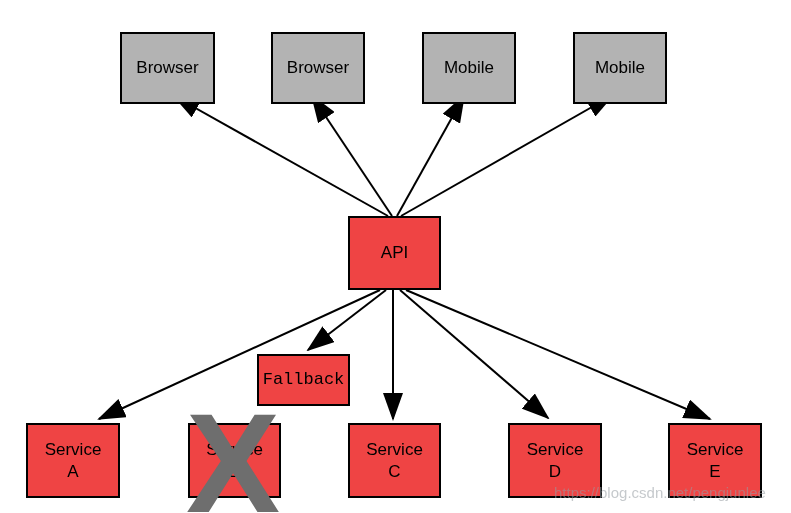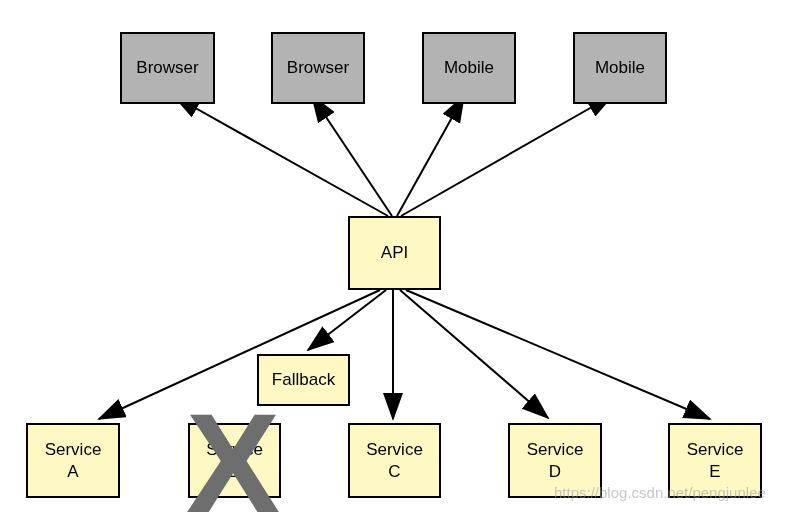--- a/index.html
+++ b/index.html
@@ -30,29 +30,29 @@
     display: flex;
     flex-direction: column;
     align-items: center;
     justify-content: center;
     text-align: center;
     font-size: 17px;
     line-height: 1.25;
     color: #000000;
   }
   .client { background: #b3b3b3; margin-top: 13px; }
-  .blue   { background: #fef9c3; }
+  .blue   { background: #ef4444; }
 
   .client-1 { left: 120px; top: 19px;  width: 95px; height: 72px; }
   .client-2 { left: 271px; top: 19px;  width: 94px; height: 72px; }
   .client-3 { left: 422px; top: 19px;  width: 94px; height: 72px; }
   .client-4 { left: 573px; top: 19px;  width: 94px; height: 72px; }
 
   .api      { left: 348px; top: 216px; width: 93px; height: 74px; }
-  .fallback { left: 257px; top: 354px; width: 93px; height: 52px; }
+  .fallback { left: 257px; top: 354px; width: 93px; height: 52px; font-family: Liberation Mono, monospace; }
 
   .svc-a { left: 26px;  top: 423px; width: 94px; height: 75px; }
   .svc-b { left: 188px; top: 423px; width: 93px; height: 75px; }
   .svc-c { left: 348px; top: 423px; width: 93px; height: 75px; }
   .svc-d { left: 508px; top: 423px; width: 94px; height: 75px; }
   .svc-e { left: 668px; top: 423px; width: 94px; height: 75px; }
 
   .failure-x {
     position: absolute;
     left: 183px;

